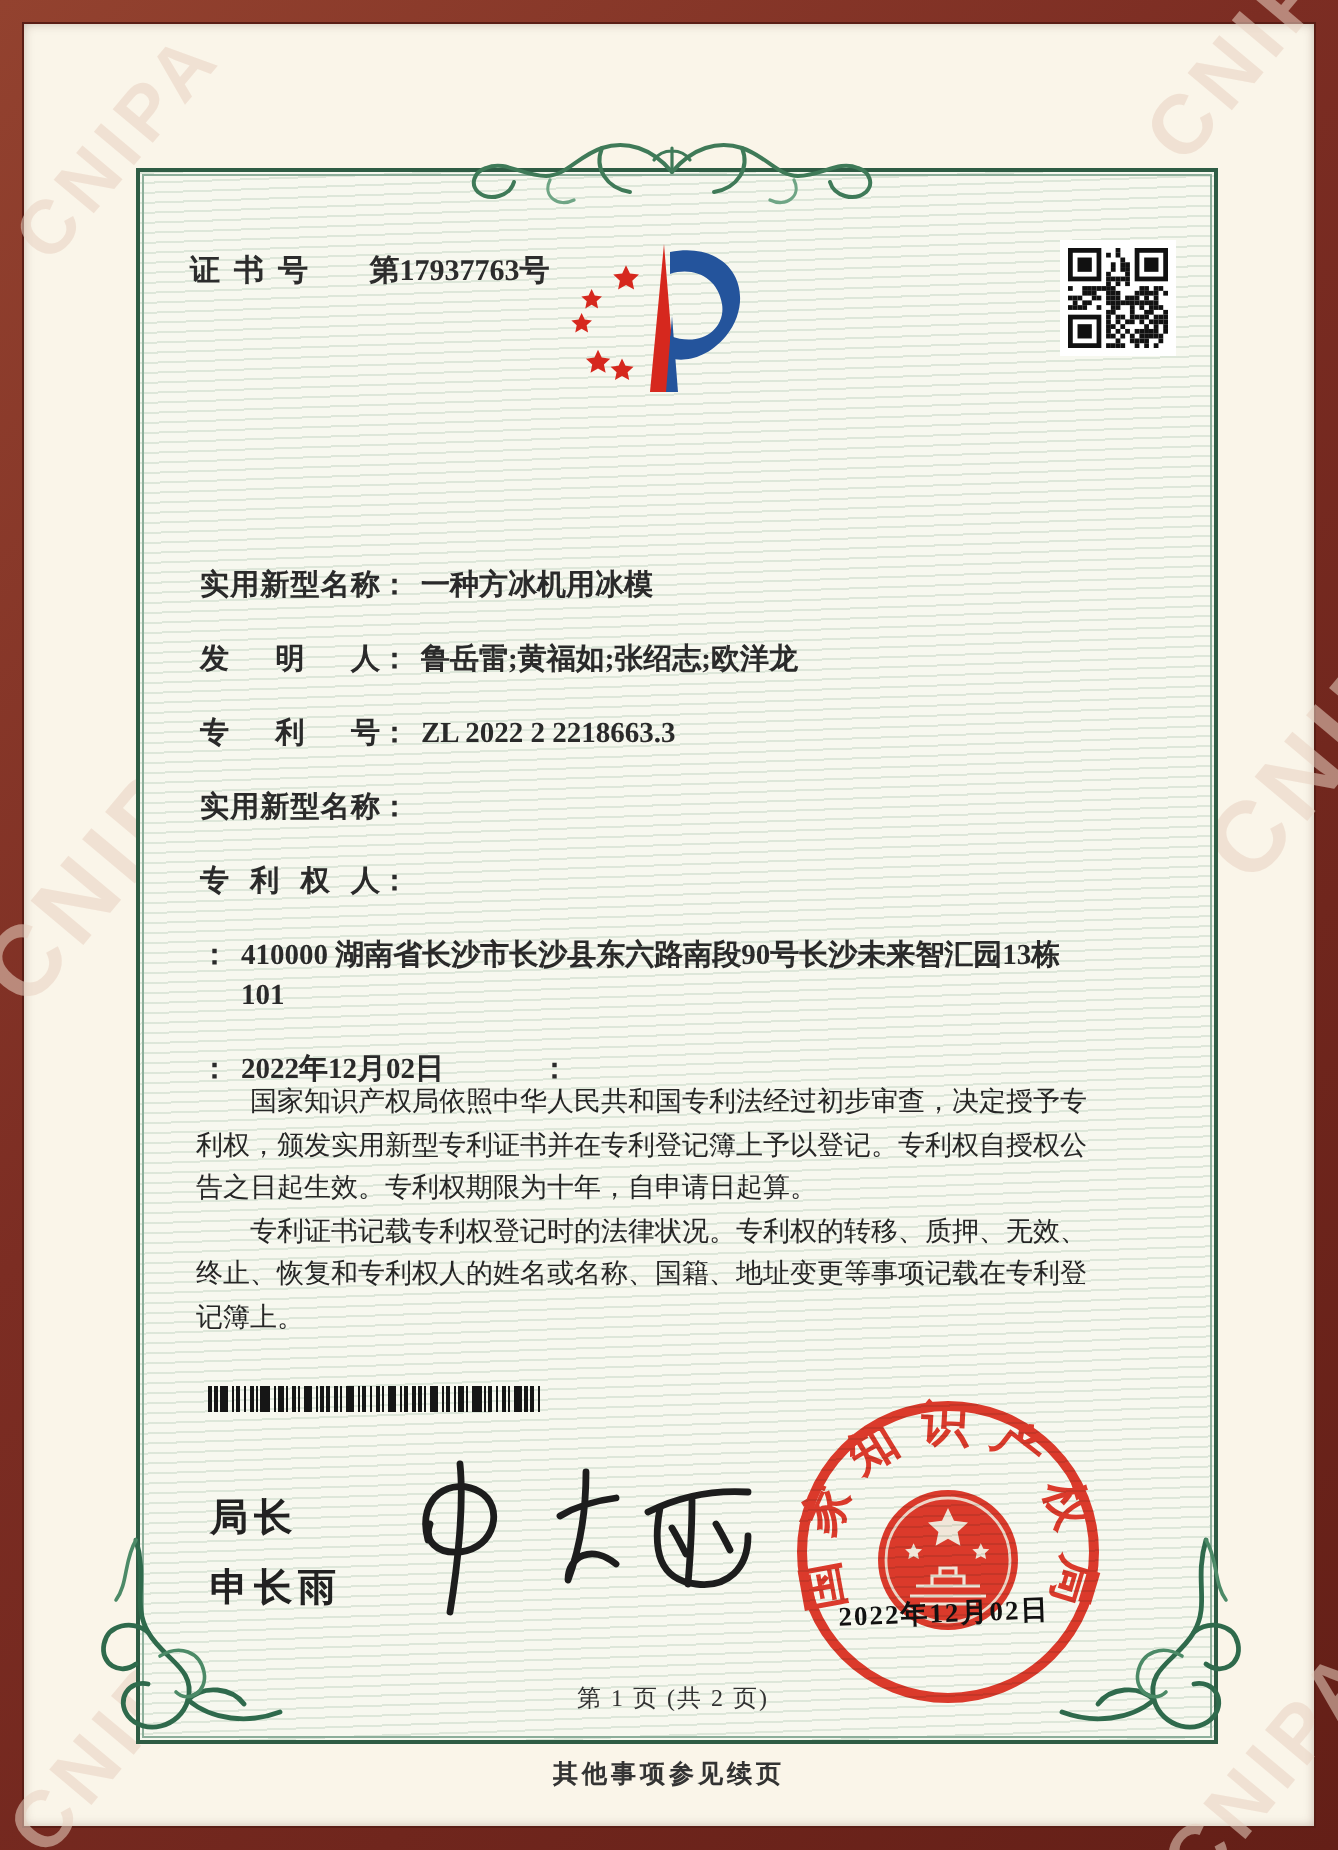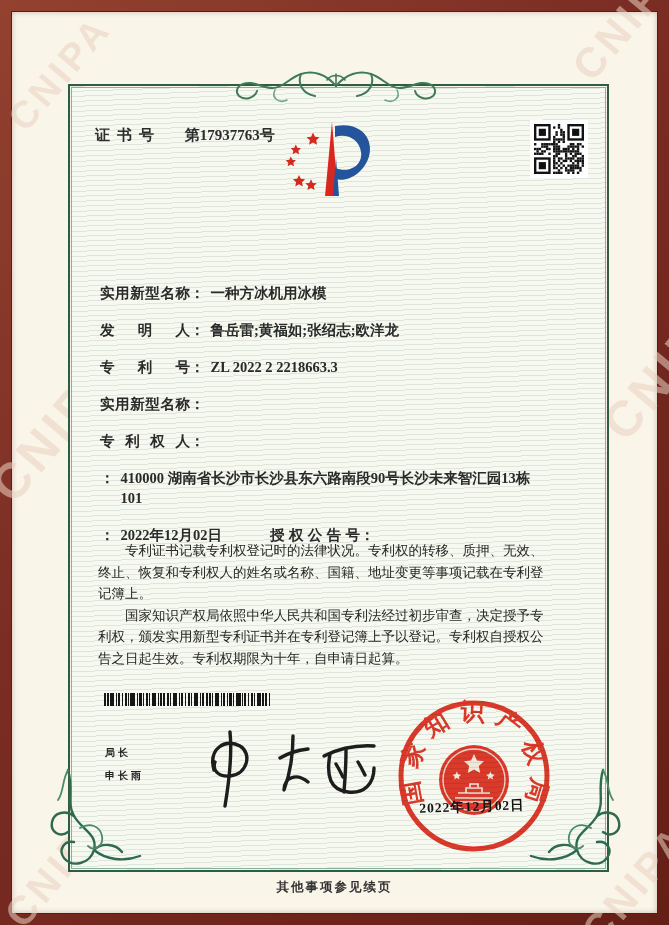--- a/index.html
+++ b/index.html
@@ -48,21 +48,21 @@
   .row.duo .grp2{margin-left:48px;display:flex;}
   .paras{position:absolute;left:98px;top:540px;width:448px;font-size:13.5px;
          line-height:21.5px;color:#262626;}
   .paras p{margin:0;text-indent:2em;}
   .barcode{position:absolute;left:104px;top:693px;width:166px;height:13px;
      background-image:
        repeating-linear-gradient(90deg,#161616 0 1px,transparent 1px 3px),
        repeating-linear-gradient(90deg,#161616 0 2px,transparent 2px 7px),
        repeating-linear-gradient(90deg,transparent 0 4px,#161616 4px 5px,transparent 5px 11px);}
   .signer{position:absolute;left:105px;top:746px;font-family:"Liberation Sans","DejaVu Sans",sans-serif;
-          font-weight:700;font-size:10px;color:#222;letter-spacing:3px;}
+          font-weight:700;font-size:19px;color:#222;letter-spacing:3px;}
   .signer div{margin-bottom:9px;}
   .signature{position:absolute;left:196px;top:720px;}
   .seal{position:absolute;left:396px;top:698px;mix-blend-mode:multiply;}
   .seal-date{position:absolute;left:386px;top:798px;width:172px;text-align:center;
      font-weight:700;font-size:13.5px;color:#111;letter-spacing:1px;transform:rotate(-2deg);}
   .page-no{position:absolute;left:68px;top:841px;width:537px;text-align:center;
      font-size:12px;color:#333;letter-spacing:1px;}
   .footer-note{position:absolute;left:0;top:879px;width:669px;text-align:center;
      font-size:12.5px;color:#333;letter-spacing:2px;font-weight:bold;}
 </style>
@@ -323,29 +323,28 @@
         <span class="col">：</span>
     </div>
     <div class="row">
         <span class="col">：</span>
       <span class="val">410000 湖南省长沙市长沙县东六路南段90号长沙未来智汇园13栋101</span>
     </div>
     <div class="row duo">
         <span class="col">：</span>
       <span>2022年12月02日</span>
       <span class="grp2">
-        <span class="lab">授权公告号</span>
           <span class="col">：</span>
       </span>
     </div>
   </div>
 
   <div class="paras">
+    <p>国家知识产权局依照中华人民共和国专利法经过初步审查，决定授予专利权，颁发实用新型专利证书并在专利登记簿上予以登记。专利权自授权公告之日起生效。专利权期限为十年，自申请日起算。</p>
     <p>专利证书记载专利权登记时的法律状况。专利权的转移、质押、无效、终止、恢复和专利权人的姓名或名称、国籍、地址变更等事项记载在专利登记簿上。</p>
-    <p>国家知识产权局依照中华人民共和国专利法经过初步审查，决定授予专利权，颁发实用新型专利证书并在专利登记簿上予以登记。专利权自授权公告之日起生效。专利权期限为十年，自申请日起算。</p>
   </div>
 
   <div class="barcode"></div>
 
   <div class="signer">
     <div>局长</div>
     <div>申长雨</div>
   </div>
 
   <svg class="signature" width="198" height="92" viewBox="0 0 198 92">
@@ -373,14 +372,15 @@
       <path d="M60,72 l1.6,3.4 3.7,.4 -2.7,2.5 .7,3.6 -3.3-1.8 -3.3,1.8 .7-3.6 -2.7-2.5 3.7-.4 Z" fill="#f9ece6" transform="scale(0.8) translate(16,20)"></path>
       <path d="M96,72 l1.6,3.4 3.7,.4 -2.7,2.5 .7,3.6 -3.3-1.8 -3.3,1.8 .7-3.6 -2.7-2.5 3.7-.4 Z" fill="#f9ece6" transform="scale(0.8) translate(22,20)"></path>
       <g stroke="#f9ece6" stroke-width="1.6" fill="none">
         <path d="M62,95 L94,95 M59,100 L97,100 M64,104 L92,104"></path>
         <path d="M70,95 L70,90 L86,90 L86,95 M74,90 L74,86 L82,86 L82,90"></path>
       </g>
     </g>
   </svg>
   <div class="seal-date">2022年12月02日</div>
 
+  <div class="page-no">第 1 页 (共 2 页)</div>
   <div class="footer-note">其他事项参见续页</div>
 </div>
 
 </body></html>

